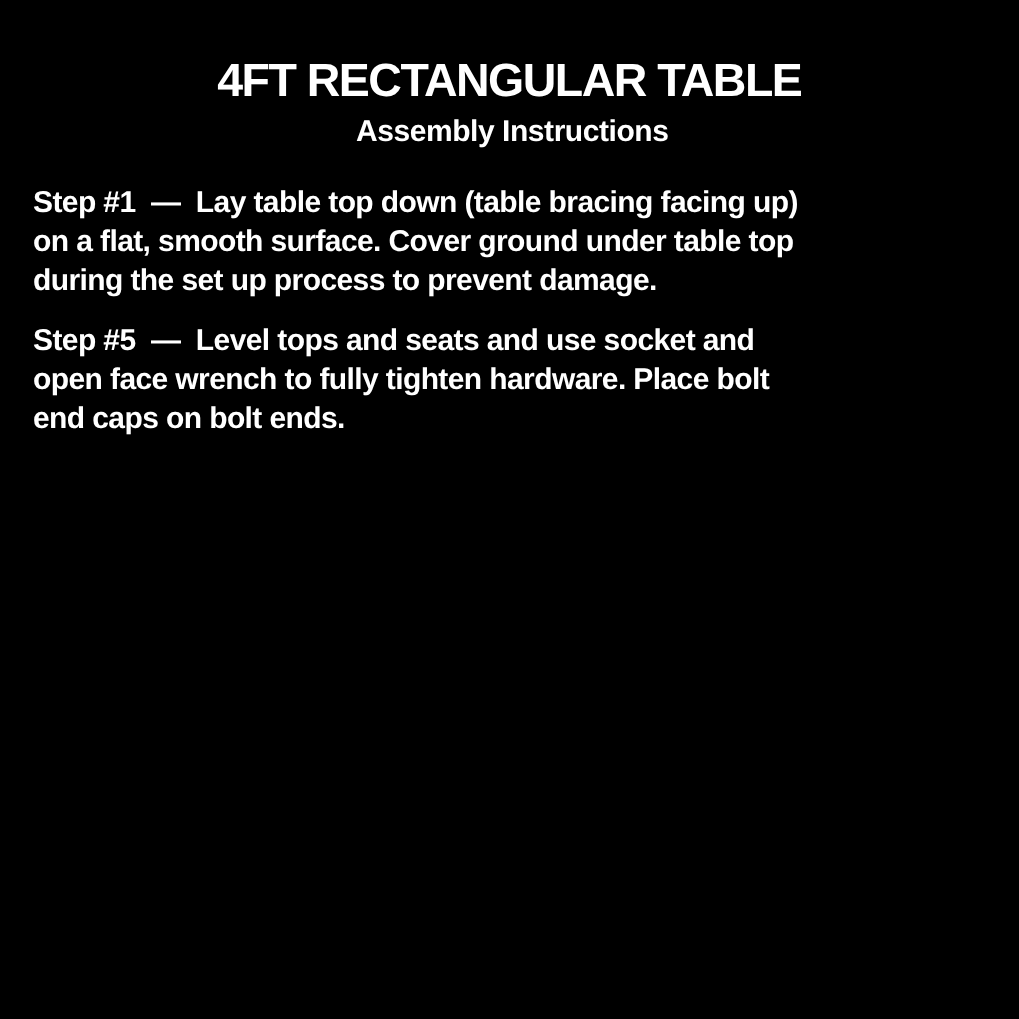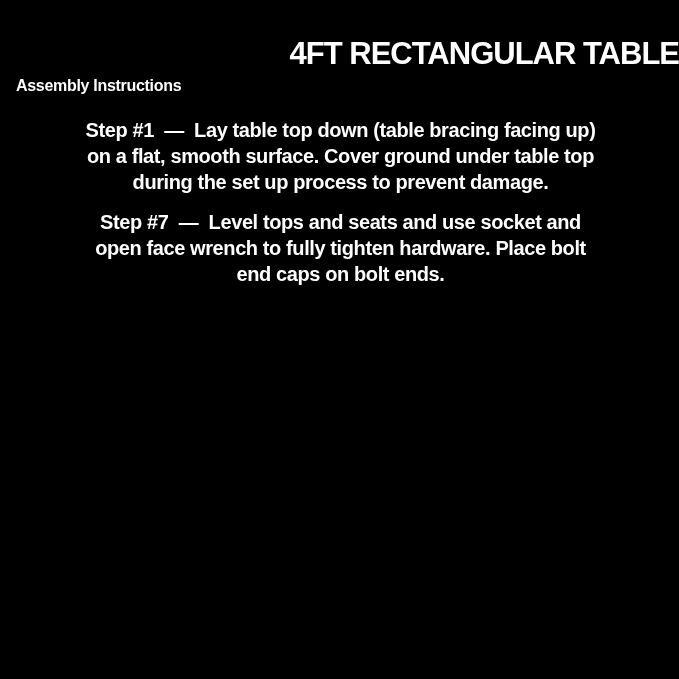--- a/index.html
+++ b/index.html
@@ -18,55 +18,55 @@
     background: var(--bg);
     color: var(--fg);
     font-family: "Liberation Sans", sans-serif;
     font-weight: bold;
     box-sizing: border-box;
     padding-top: 36px;
     overflow: hidden;
   }
   .page-title {
     margin: 0;
-    text-align: right;
+    text-align: center;
     font-size: 31px;
     line-height: 1.15;
     letter-spacing: -1px;
     white-space: pre;
   }
   .page-subtitle {
-    margin: 5px 0 0 16px;
-    font-size: 16px;
+    margin: 5px 0 0 4px;
+    text-align: center;
+    font-size: 20px;
     line-height: 1.15;
     letter-spacing: -0.3px;
     white-space: pre;
   }
   .steps {
     margin-top: 22px;
     padding-left: 22px;
     padding-right: 20px;
     font-size: 20px;
     line-height: 26px;
     letter-spacing: -0.4px;
-    text-align: center;
   }
   .step {
     margin: 0 0 14px 0;
     white-space: pre; 
   }
 </style>
 </head>
 <body>
 
 <div class="sheet">
   <h1 class="page-title">4FT RECTANGULAR TABLE</h1>
   <h2 class="page-subtitle">Assembly Instructions</h2>
 
   <div class="steps">
     <p class="step">Step #1  —  Lay table top down (table bracing facing up)
 on a flat, smooth surface. Cover ground under table top
 during the set up process to prevent damage.</p>
-    <p class="step">Step #7  —  Level tops and seats and use socket and
+    <p class="step">Step #5  —  Level tops and seats and use socket and
 open face wrench to fully tighten hardware. Place bolt
 end caps on bolt ends.</p>
   </div>
 </div>
 
 </body></html>

